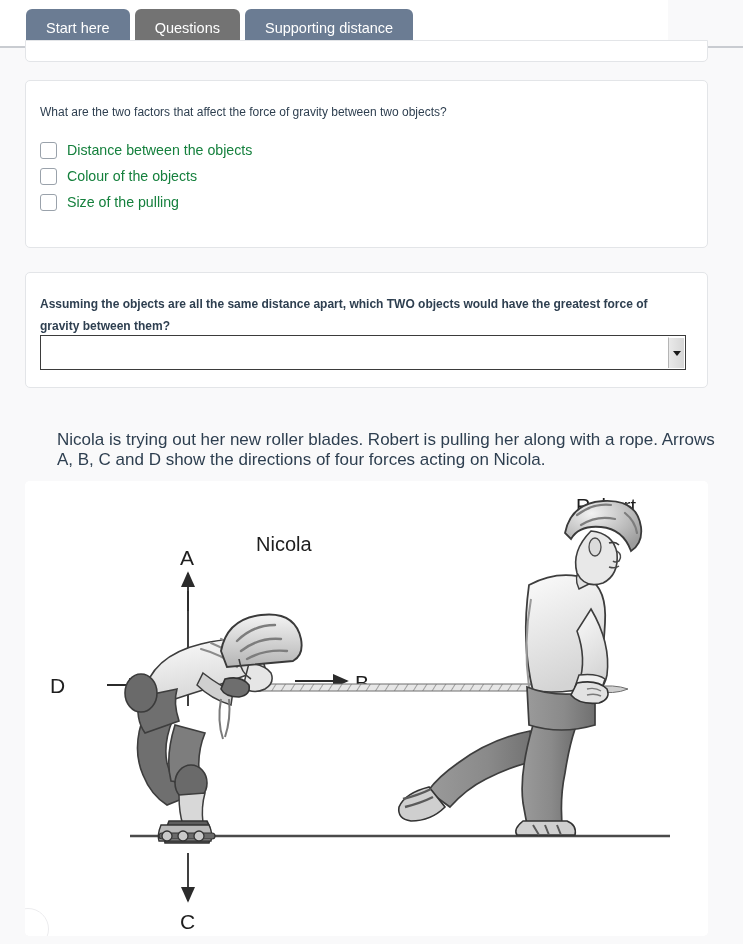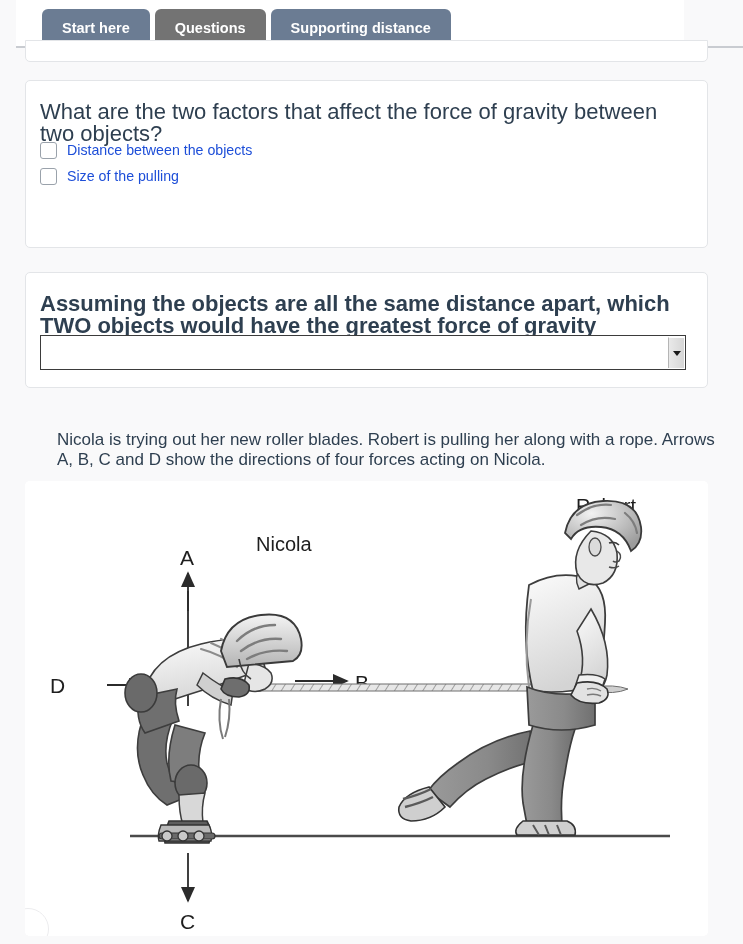--- a/index.html
+++ b/index.html
@@ -16,26 +16,25 @@
   #root {
     position: relative;
     width: 743px;
     height: 944px;
     background: #f9f9fa;
   }
 
   
   .tabbar {
     position: absolute;
-    top: 0; left: 16px;
+    top: 0; left: 0;
     width: 668px;
     height: 48px;
     background: #ffffff;
     box-sizing: border-box;
-    font-weight: bold;
   }
   .tabbar-line {
     position: absolute;
     left: 0; top: 46px;
     width: 743px;
     height: 2px;
     background: #c9ccd1;
   }
   .tabs {
     position: absolute;
@@ -96,21 +95,21 @@
     width: 683px;
     height: 116px;
     font-weight: bold;
   }
 
   .q-text {
     position: absolute;
     left: 14px;
     top: 20px;
     right: 18px;
-    font-size: 22px;
+    font-size: 12px;
     line-height: 22px;
     color: #2e3f50;
   }
 
   .options {
     position: absolute;
     left: 14px;
     top: 56px;
   }
   .option-row {
@@ -125,21 +124,21 @@
     border: 1px solid #9aa2ab;
     border-radius: 3px;
     background: #ffffff;
     box-sizing: border-box;
     flex: none;
     cursor: pointer;
   }
   .option-label {
     margin-left: 10px;
     font-size: 14.2px;
-    color: #1d4ed8;
+    color: #15803d;
     white-space: nowrap;
   }
 
   
   .select-wrap {
     position: absolute;
     left: 14px;
     top: 62px;
     width: 646px;
     height: 35px;
@@ -244,20 +243,24 @@
 
   <div class="card" id="card-q1">
     <div class="q-text">What are the two factors that affect the force of gravity between two objects?</div>
     <div class="options">
 
       <div class="option-row">
         <span class="cbox"></span>
         <span class="option-label">Distance between the objects</span>
       </div>
 
+      <div class="option-row">
+        <span class="cbox"></span>
+        <span class="option-label">Colour of the objects</span>
+      </div>
 
       <div class="option-row">
         <span class="cbox"></span>
         <span class="option-label">Size of the pulling</span>
       </div>
 
 
     </div>
   </div>
 

